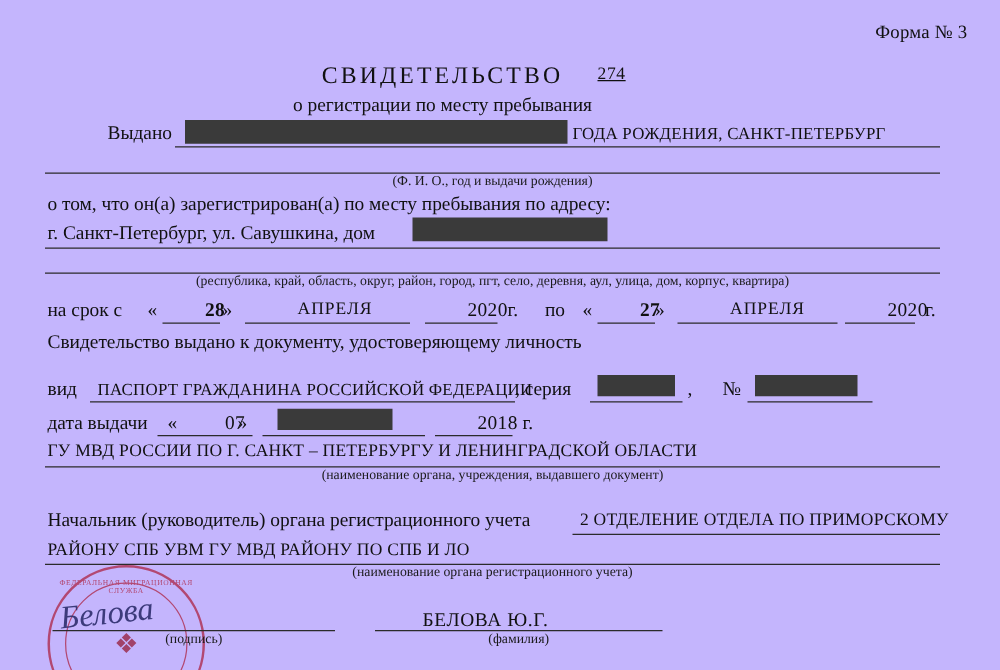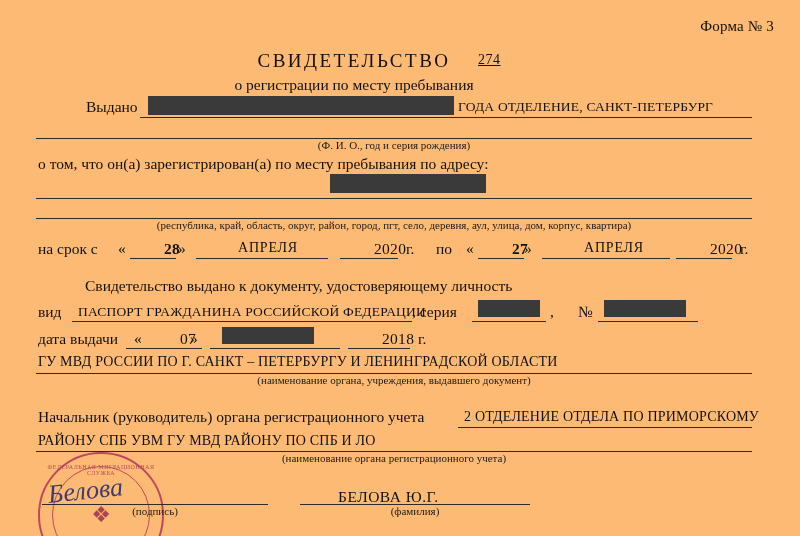--- a/index.html
+++ b/index.html
@@ -12,21 +12,21 @@
     background: #ffffff;
     font-family: "Liberation Serif", serif;
     color: #111111;
     overflow: hidden;
     position: relative;
   }
   .page {
     position: relative;
     width: 800px;
     height: 536px;
-    background: #fdba74;
+    background: #c4b5fd;
   }
   .form-no {
     position: absolute;
     top: 18px;
     right: 26px;
     font-size: 15px;
     font-family: "Liberation Serif", serif;
     letter-spacing: 0.2px;
   }
   .title {
@@ -135,28 +135,29 @@
 <div class="page">
 
   <div class="form-no">Форма № 3</div>
 
   <div class="title">СВИДЕТЕЛЬСТВО</div>
   <div class="title-num">274</div>
   <div class="subtitle">о регистрации по месту пребывания</div>
 
   <div class="row label-vydano">Выдано</div>
   <div class="redact" style="left:148px; top:96px; width:306px; height:19px;"></div>
-  <div class="row" style="top:99px; left:458px; font-size:13.5px; letter-spacing:0.2px;">ГОДА ОТДЕЛЕНИЕ, САНКТ-ПЕТЕРБУРГ</div>
+  <div class="row" style="top:99px; left:458px; font-size:13.5px; letter-spacing:0.2px;">ГОДА РОЖДЕНИЯ, САНКТ-ПЕТЕРБУРГ</div>
   <div class="line" style="left:140px; top:117px; width:612px;"></div>
 
   <div class="line" style="left:36px; top:138px; width:716px;"></div>
-  <div class="caption" style="left:36px; top:139px; width:716px;">(Ф. И. О., год и серия рождения)</div>
+  <div class="caption" style="left:36px; top:139px; width:716px;">(Ф. И. О., год и выдачи рождения)</div>
 
   <div class="row" style="top:155px; left:38px;">о том, что он(а) зарегистрирован(а) по месту пребывания по адресу:</div>
 
+  <div class="row" style="top:178px; left:38px;">г. Санкт-Петербург, ул. Савушкина, дом</div>
   <div class="redact" style="left:330px; top:174px; width:156px; height:19px;"></div>
   <div class="line" style="left:36px; top:198px; width:716px;"></div>
 
   <div class="line" style="left:36px; top:218px; width:716px;"></div>
   <div class="caption" style="left:36px; top:219px; width:716px;">(республика, край, область, округ, район, город, пгт, село, деревня, аул, улица, дом, корпус, квартира)</div>
 
   <div class="row" style="top:240px; left:38px;">на срок с</div>
   <div class="row" style="top:240px; left:118px;">«</div>
   <div class="row blk" style="top:240px; left:138px; font-weight:bold;">28</div>
   <div class="row" style="top:240px; left:178px;">»</div>
@@ -170,21 +171,21 @@
   <div class="row" style="top:240px; left:466px;">«</div>
   <div class="row blk" style="top:240px; left:486px; font-weight:bold;">27</div>
   <div class="row" style="top:240px; left:524px;">»</div>
   <div class="line" style="left:478px; top:258px; width:46px;"></div>
   <div class="row blk" style="top:240px; left:558px; font-size:14px; letter-spacing:0.8px;">АПРЕЛЯ</div>
   <div class="line" style="left:542px; top:258px; width:128px;"></div>
   <div class="row blk" style="top:240px; left:684px;">2020</div>
   <div class="line" style="left:676px; top:258px; width:56px;"></div>
   <div class="row" style="top:240px; left:740px;">г.</div>
 
-  <div class="row" style="top:277px; left:38px;margin-left:47px;">Свидетельство выдано к документу, удостоверяющему личность</div>
+  <div class="row" style="top:265px; left:38px;">Свидетельство выдано к документу, удостоверяющему личность</div>
 
   <div class="row" style="top:303px; left:38px;">вид</div>
   <div class="row" style="top:304px; left:78px; font-size:13.5px; letter-spacing:0.2px;">ПАСПОРТ ГРАЖДАНИНА РОССИЙСКОЙ ФЕДЕРАЦИИ</div>
   <div class="line" style="left:72px; top:321px; width:340px;"></div>
   <div class="row" style="top:303px; left:412px;">, серия</div>
   <div class="redact" style="left:478px; top:300px; width:62px; height:17px;"></div>
   <div class="line" style="left:472px; top:321px; width:74px;"></div>
   <div class="row" style="top:303px; left:550px;">,</div>
   <div class="row" style="top:303px; left:578px;">№</div>
   <div class="redact" style="left:604px; top:300px; width:82px; height:17px;"></div>

